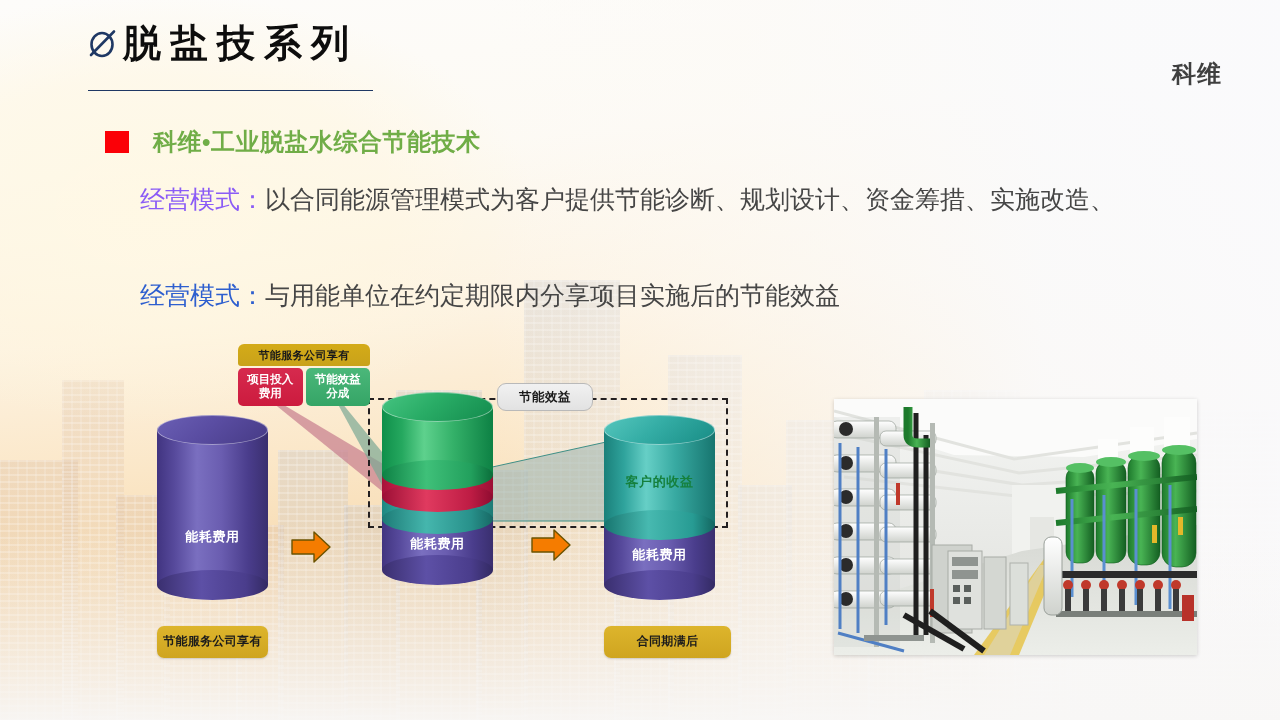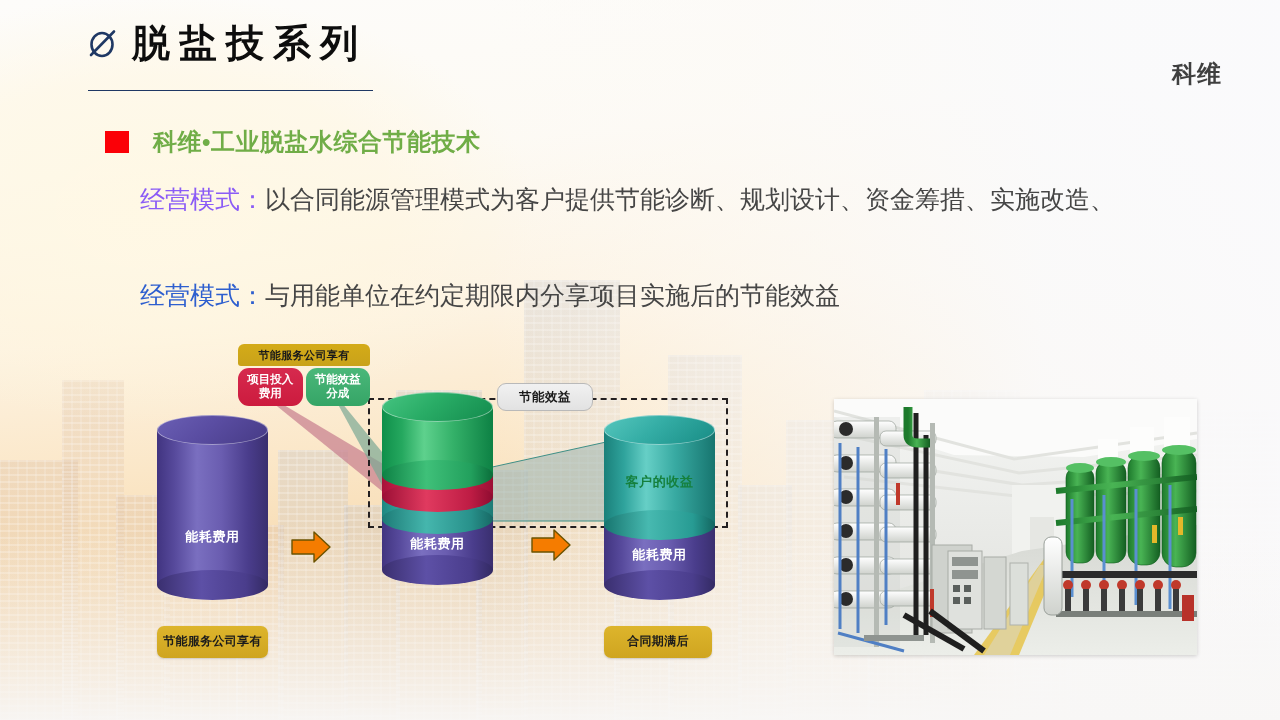--- a/index.html
+++ b/index.html
@@ -39,21 +39,21 @@
     background-image:repeating-linear-gradient(to bottom, rgba(255,255,255,.30) 0 2px, rgba(0,0,0,0) 2px 7px),
                      repeating-linear-gradient(to right, rgba(255,255,255,.22) 0 2px, rgba(0,0,0,0) 2px 9px);
     opacity:.75;
   }
   .bg-fade-bottom{
     position:absolute; left:0; bottom:0; width:100%; height:190px;
     background:linear-gradient(to top, rgba(248,247,246,.95), rgba(248,247,246,0));
   }
 
   
-  .header { position:absolute; left:86px; top:24px; display:flex; align-items:center; gap:12px; }
+  .header { position:absolute; left:86px; top:24px; display:flex; align-items:center; gap:3px; }
   .title-icon { width:34px; height:34px; color:#1f3864; flex:0 0 auto; }
   .title-text {
     font-size:38px; font-weight:700; color:#0d0d0d; letter-spacing:9px;
     line-height:1; white-space:nowrap;
   }
   .title-rule {
     position:absolute; left:88px; top:90px; width:285px; height:0;
     border-top:1.6px solid #1f3864;
   }
 
@@ -84,21 +84,21 @@
   
   .legend { position:absolute; left:238px; top:14px; width:132px; }
   .legend-top {
     background:linear-gradient(to bottom,#d4ab18,#c9a21a);
     border-radius:6px 6px 3px 3px;
     color:#1a1a1a; font-size:11px; font-weight:700; text-align:center;
     padding:4px 0 3px; letter-spacing:.4px;
   }
   .legend-pair { display:flex; gap:3px; margin-top:2px; }
   .legend-cell {
-    flex:1; border-radius:11px; text-align:center; color:#fff;
+    flex:1; border-radius:5px; text-align:center; color:#fff;
     font-size:11.5px; font-weight:700; line-height:1.25; padding:4px 0 5px;
   }
   .legend-red   { background:linear-gradient(to bottom,#d62a4e,#cc1b3e); }
   .legend-green { background:linear-gradient(to bottom,#4bb87a,#35a566); }
 
   
   .conn { position:absolute; overflow:visible; }
 
   
   .dashed-box {
@@ -295,21 +295,21 @@
     <div class="cyl-top" style="top:0;
          background:linear-gradient(140deg,#55c6bd,#34ada5 45%,#188c85);
          border:1px solid rgba(255,255,255,.45);"></div>
     <div class="cyl-label" style="top:58px; color:#15803d;">客户的收益</div>
     <div class="cyl-label" style="top:131px; color:#ffffff;">能耗费用</div>
   </div>
 
   <div class="pill" style="left:157px; top:296px; width:111px; height:32px;">
     <span>节能服务公司享有</span>
   </div>
-  <div class="pill" style="left:604px; top:296px; width:108px; height:32px;">
+  <div class="pill" style="left:604px; top:296px; width:127px; height:32px;">
     <span>合同期满后</span>
   </div>
 </div>
 
 <div class="photo">
   <svg viewBox="0 0 363 256" width="363" height="256">
     <defs>
       <linearGradient id="wallg" x1="0" y1="0" x2="0" y2="1">
         <stop offset="0" stop-color="#f4f5f3"></stop>
           <stop offset="1" stop-color="#dfe0dc"></stop>

